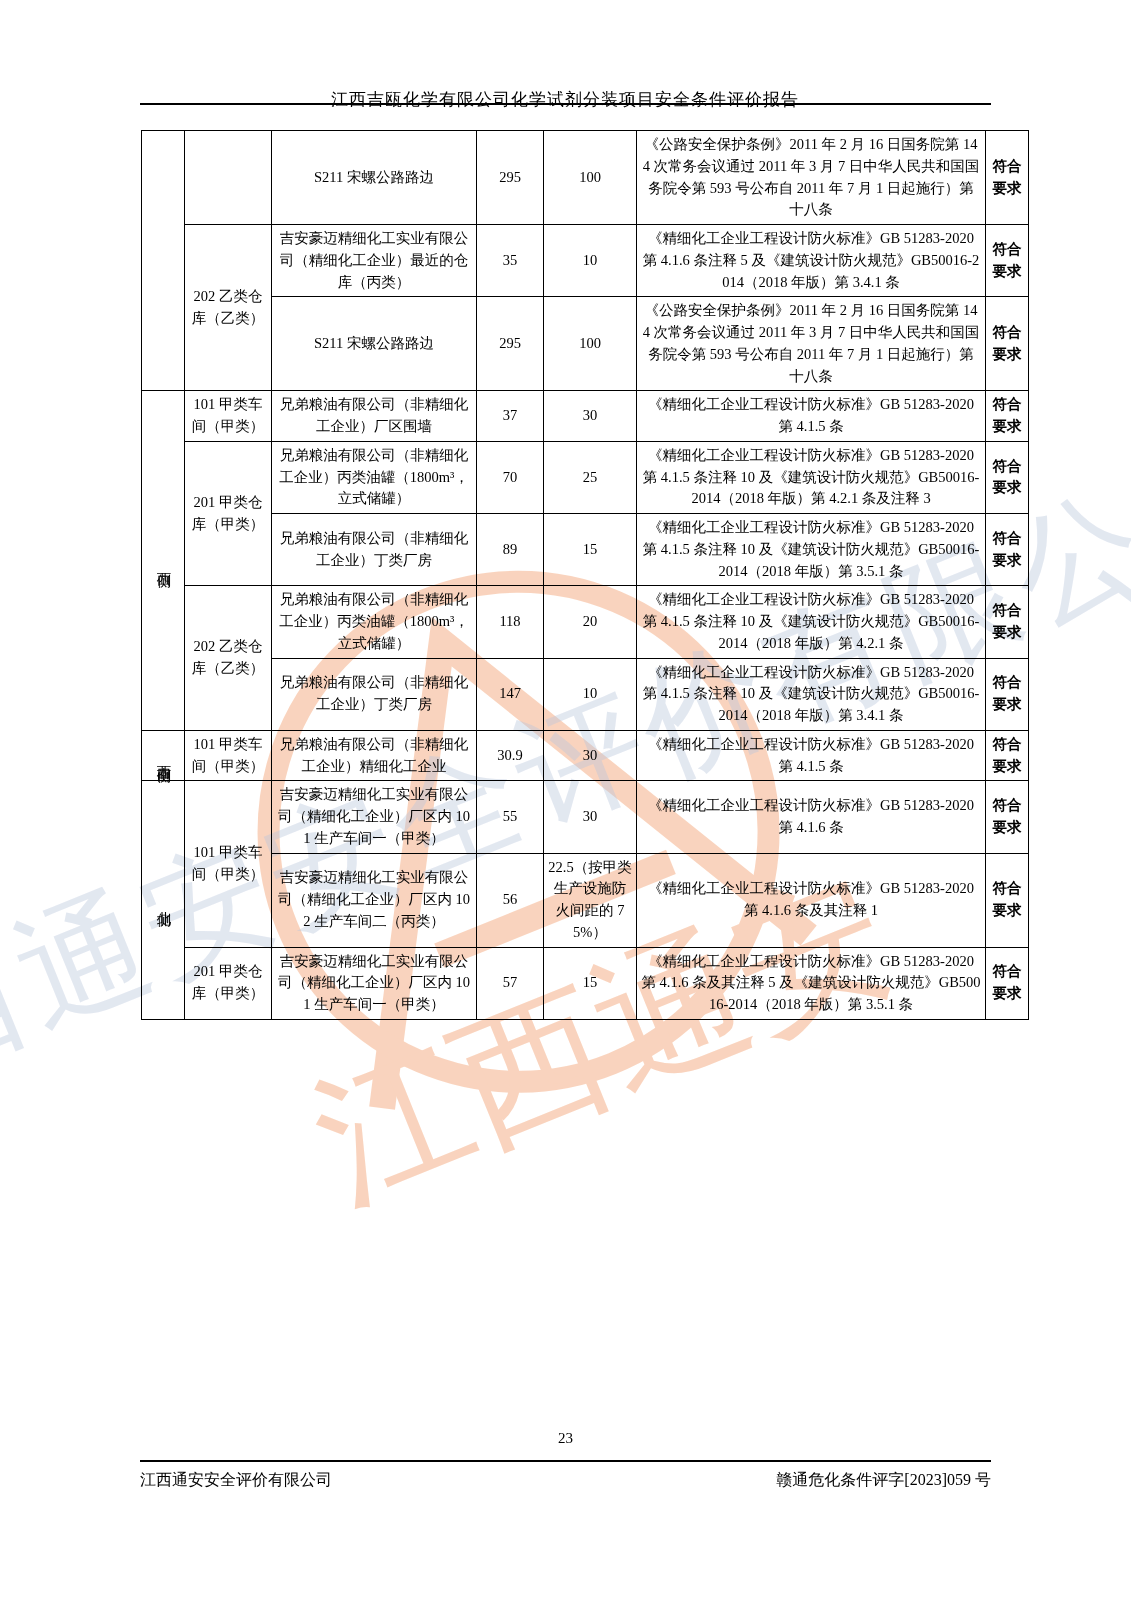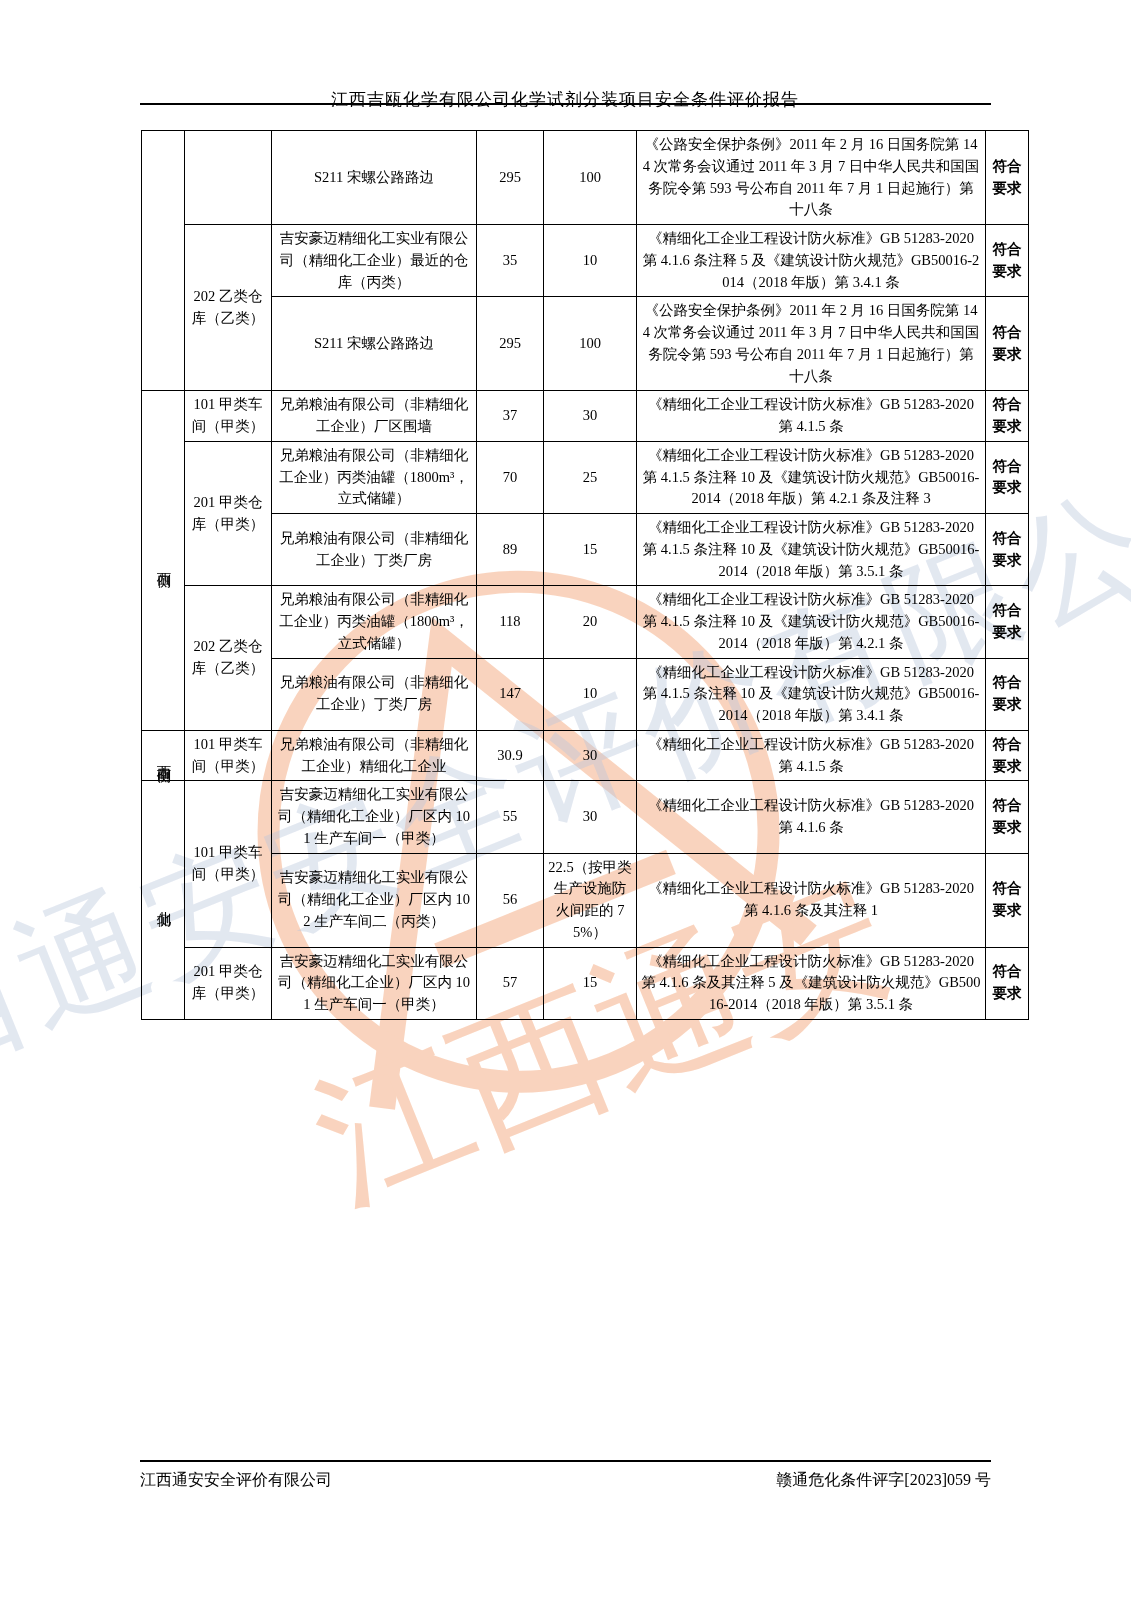--- a/index.html
+++ b/index.html
@@ -272,19 +272,20 @@
           <td class="obj">吉安豪迈精细化工实业有限公司（精细化工企业）厂区内 101 生产车间一（甲类）</td>
           <td class="num">57</td>
           <td class="req">15</td>
           <td class="basis">《精细化工企业工程设计防火标准》GB 51283-2020 第 4.1.6 条及其注释 5 及《建筑设计防火规范》GB50016-2014（2018 年版）第 3.5.1 条</td>
           <td class="concl">符合要求</td>
         </tr>
       </tbody>
     </table>
   </div>
 
+  <div class="page-number">23</div>
   <div class="footer-rule"></div>
   <div class="footer">
     <span>江西通安安全评价有限公司</span>
     <span>赣通危化条件评字[2023]059 号</span>
   </div>
 
 </div>
 
 </body></html>

